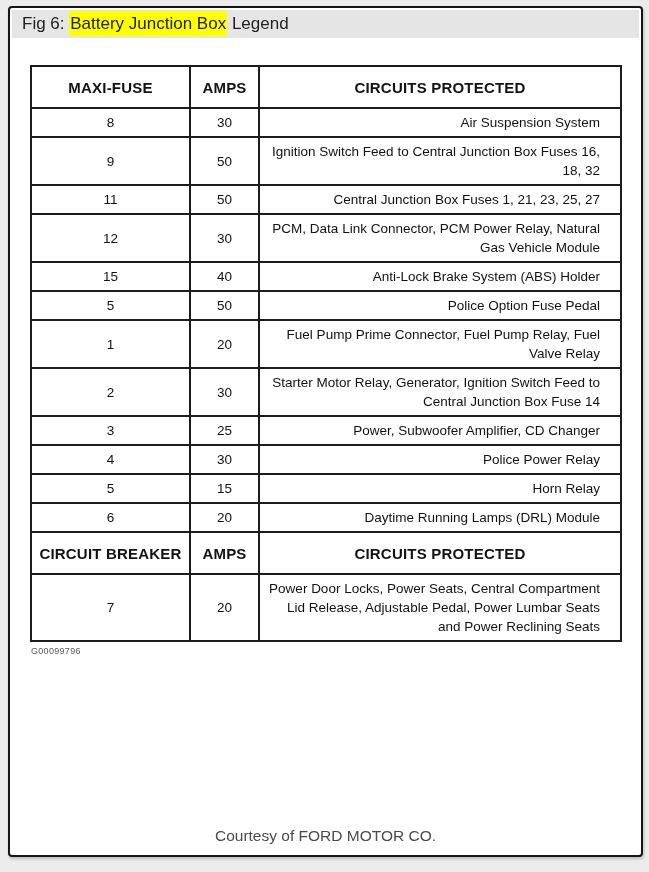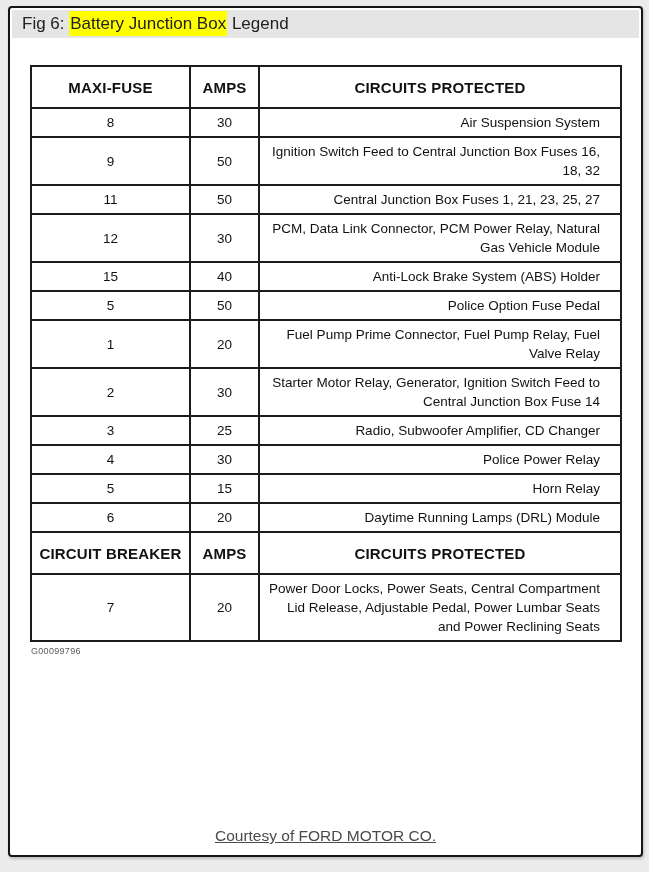--- a/index.html
+++ b/index.html
@@ -79,21 +79,20 @@
     letter-spacing: 0.3px;
   }
   .courtesy {
     position: absolute;
     left: 0;
     right: 0;
     bottom: 10px;
     text-align: center;
     font-size: 15.5px;
     color: #4a4a4a;
-    text-decoration: underline;
   }
 </style>
 </head>
 <body>
 
 <div class="frame">
 
   <div class="titlebar"><span>Fig 6: </span><span class="hl">Battery Junction Box</span><span> Legend</span></div>
 
   <table class="fusetable">
@@ -146,21 +145,21 @@
         <td class="desc">Fuel Pump Prime Connector, Fuel Pump Relay, Fuel Valve Relay</td>
       </tr>
       <tr>
         <td class="num">2</td>
         <td class="num">30</td>
         <td class="desc">Starter Motor Relay, Generator, Ignition Switch Feed to Central Junction Box Fuse 14</td>
       </tr>
       <tr>
         <td class="num">3</td>
         <td class="num">25</td>
-        <td class="desc">Radio, Subwoofer Amplifier, CD Changer</td>
+        <td class="desc">Power, Subwoofer Amplifier, CD Changer</td>
       </tr>
       <tr>
         <td class="num">4</td>
         <td class="num">30</td>
         <td class="desc">Police Power Relay</td>
       </tr>
       <tr>
         <td class="num">5</td>
         <td class="num">15</td>
         <td class="desc">Horn Relay</td>

